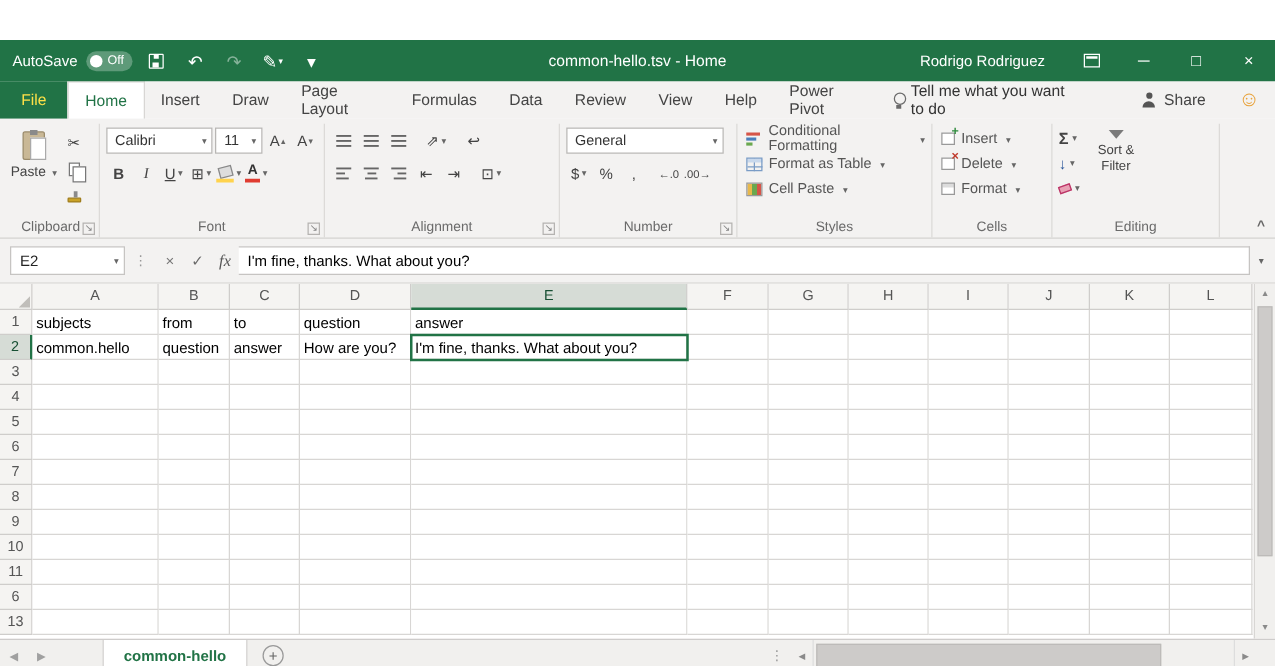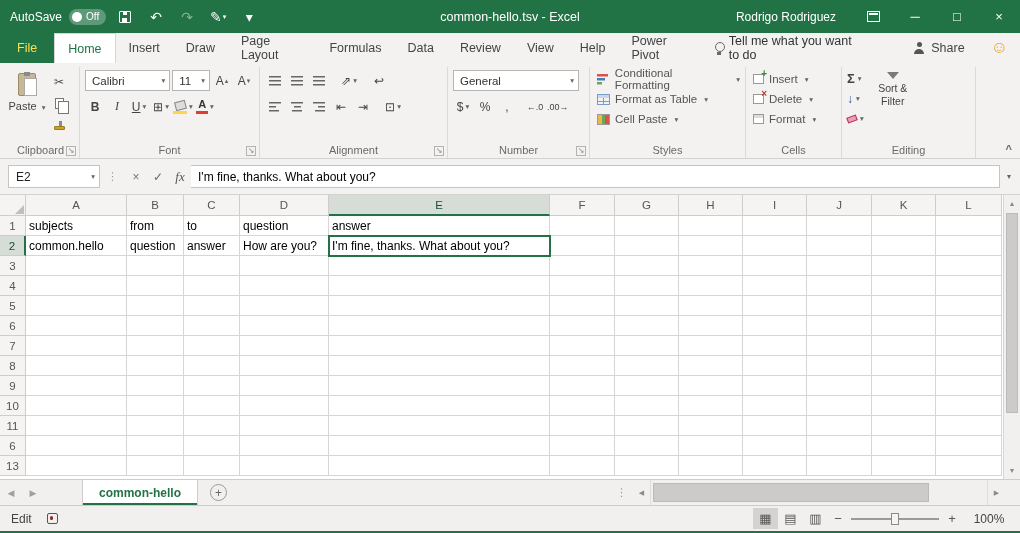--- a/index.html
+++ b/index.html
@@ -1,17 +1,17 @@
 <!DOCTYPE html>
 <html><head>
 <meta charset="utf-8">
 <style>
   * { box-sizing: border-box; margin: 0; padding: 0; }
   html,body { width:1020px; height:533px; overflow:hidden; font-family:"Liberation Sans",sans-serif; }
-  .window { width:1020px; height:410px; display:flex; flex-direction:column; background:#fff; }
+  .window { width:1020px; height:410px; display:flex; flex-direction:column; background:#fff;margin-top:32px; }
 
   
   .titlebar { flex:0 0 33px; background:#217346; color:#fff; display:flex; align-items:center; position:relative; }
   .tb-left { display:flex; align-items:center; gap:7px; padding-left:10px; font-size:12px; z-index:2; }
   .tb-toggle { display:inline-flex; align-items:center; gap:4px; background:rgba(255,255,255,.28); border-radius:9px; height:16px; padding:0 7px 0 3px; font-size:10px; cursor:pointer; }
   .tb-knob { width:10px; height:10px; background:#fff; border-radius:50%; }
   .qat-btn { width:24px; height:26px; display:inline-flex; align-items:center; justify-content:center; font-size:14px; color:#fff; cursor:pointer; }
   .qat-btn .mini { font-size:7px; margin-left:1px; }
   .dim { opacity:.45; }
   .floppy { width:12px; height:12px; border:1.5px solid #fff; border-radius:1px; position:relative; display:inline-block; }
@@ -190,21 +190,21 @@
           <span class="floppy"></span>
         </span>
       <span class="qat-btn">↶</span>
       <span class="qat-btn dim">↷</span>
       <span class="qat-btn">
         <span>✎</span>
         <span class="mini">▾</span>
       </span>
       <span class="qat-btn">▾</span>
     </div>
-    <div class="tb-title">common-hello.tsv - Excel</div>
+    <div class="tb-title">common-hello.tsv - Home</div>
     <div class="tb-right">
       <span class="tb-user">Rodrigo Rodriguez</span>
       <span class="tb-win">
           <span class="rdo-icon"></span>
         </span>
       <span class="tb-win">─</span>
       <span class="tb-win">□</span>
       <span class="tb-win">×</span>
     </div>
   </div>

